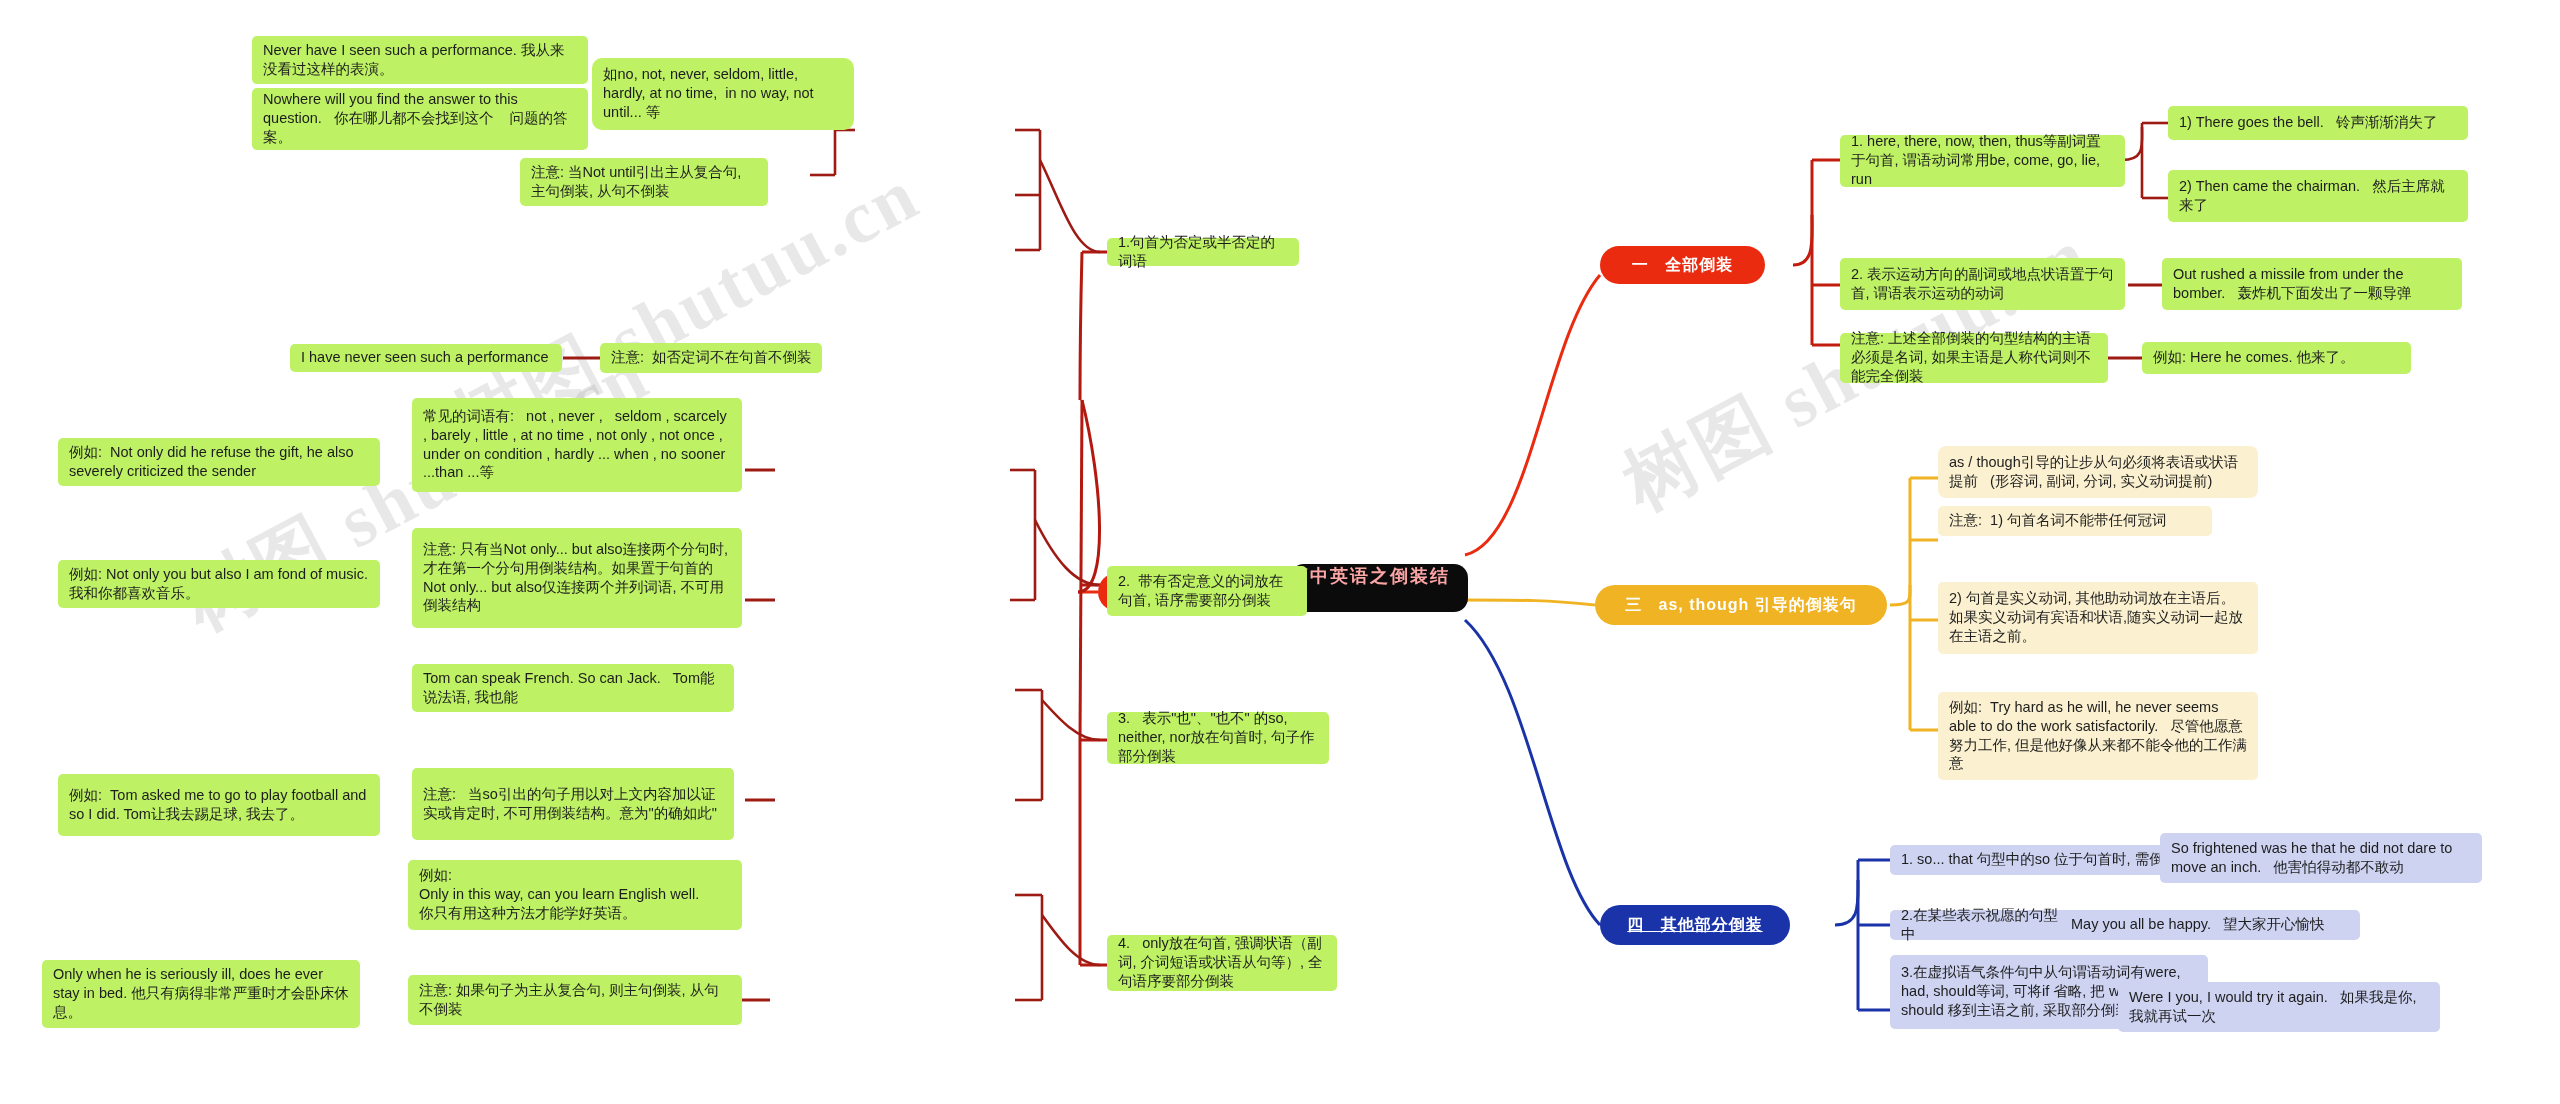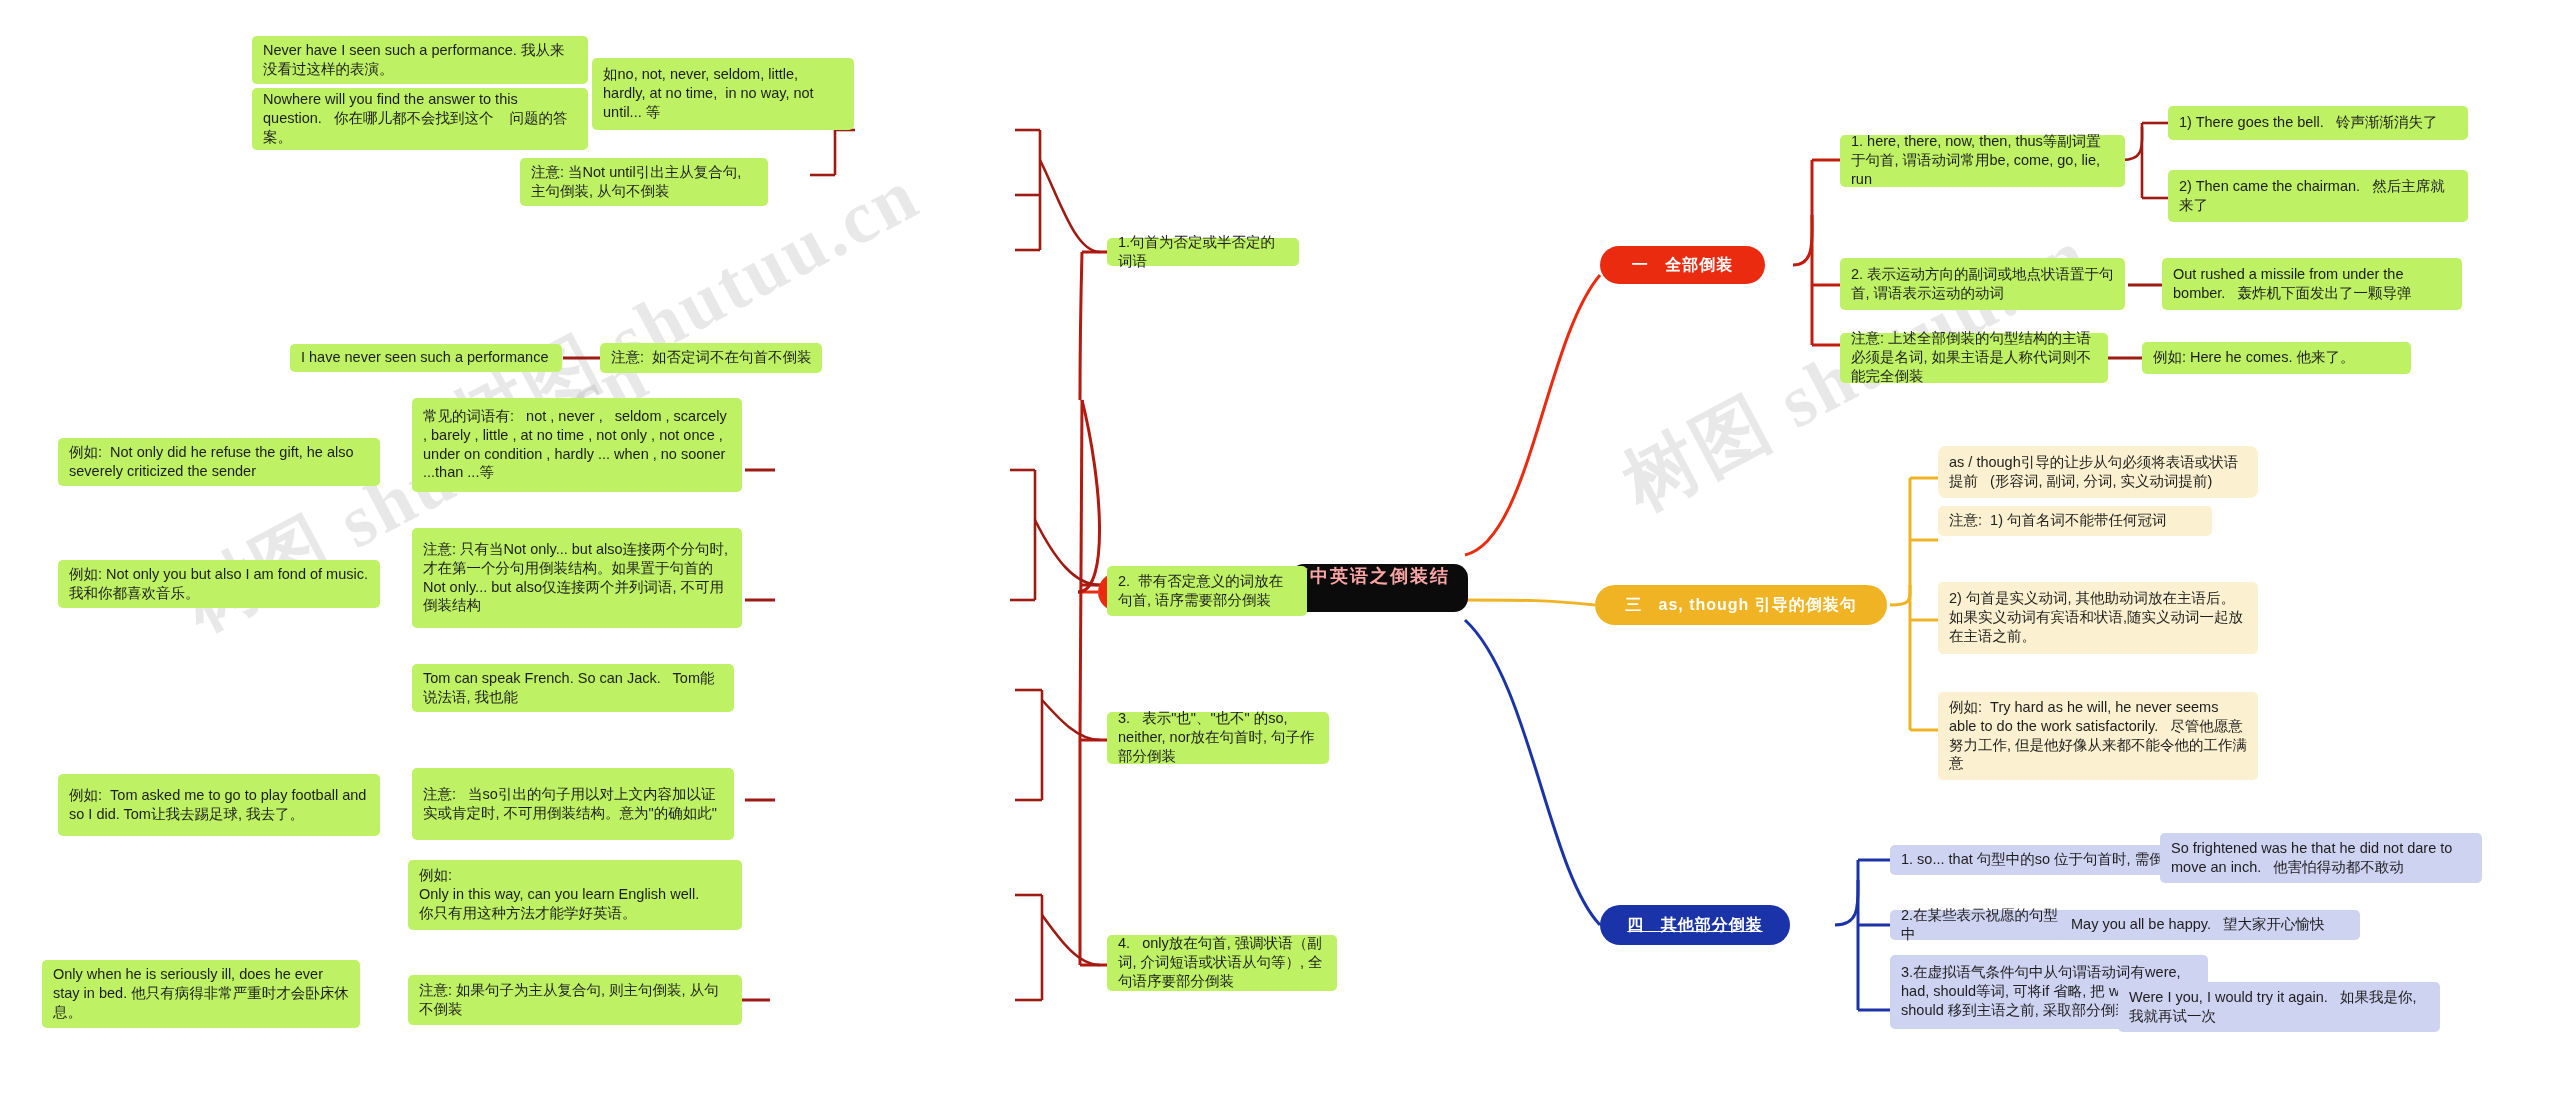--- a/index.html
+++ b/index.html
@@ -215,21 +215,21 @@
     <span class="txt">例如: Here he comes. 他来了。</span>
   </div>
 
   <div class="node pill red" style="left:1098px; top:573px; width:148px; height:38px;">
     <span>二   部分倒装</span>
   </div>
 
   <div class="node box pink" style="left:1107px; top:238px; width:192px; height:28px;">
     <span class="txt small">1.句首为否定或半否定的词语</span>
   </div>
-  <div class="node box pink" style="left:592px; top:58px; width:262px; height:72px;">
+  <div class="node box pink" style="left:592px; top:58px; width:262px; height:72px;border-radius:10px;">
     <span class="txt">如no, not, never, seldom, little, hardly, at no time,  in no way, not until... 等</span>
   </div>
   <div class="node box pink" style="left:252px; top:36px; width:336px; height:48px;">
     <span class="txt">Never have I seen such a performance. 我从来没看过这样的表演。</span>
   </div>
   <div class="node box pink" style="left:252px; top:88px; width:336px; height:62px;">
     <span class="txt">Nowhere will you find the answer to this question.   你在哪儿都不会找到这个    问题的答案。</span>
   </div>
 
   <div class="node box pink" style="left:520px; top:158px; width:248px; height:48px;">

